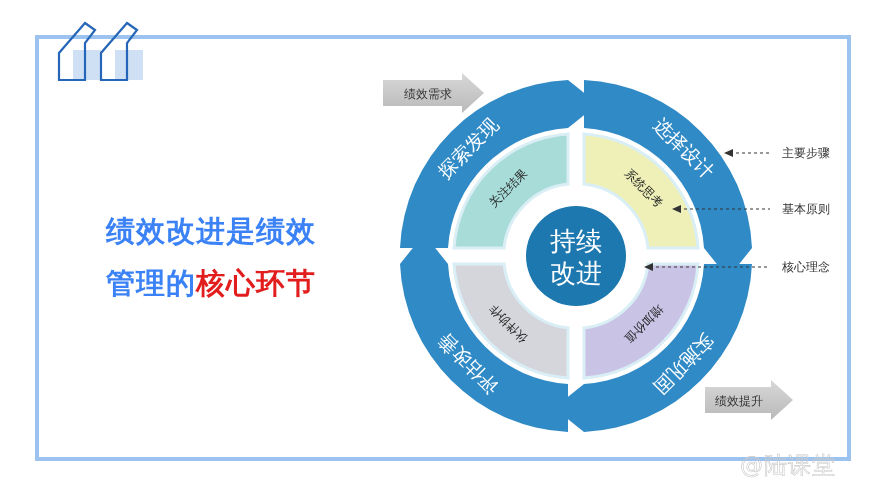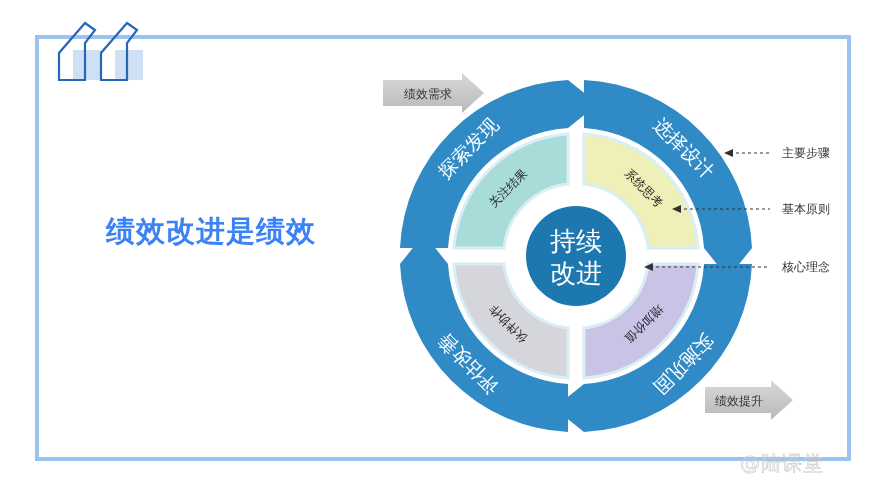--- a/index.html
+++ b/index.html
@@ -9,36 +9,37 @@
   }
   .frame {
     position: absolute; left: 35px; top: 35px; width: 816px; height: 426px;
     border: 4px solid #9cc3ef; box-sizing: border-box; background: #fff;
   }
   .quote-mark { position: absolute; left: 55px; top: 18px; width: 100px; height: 70px; }
   .headline { position: absolute; left: 106px; top: 205px; font-weight: bold; font-size: 29px; line-height: 52px; letter-spacing: 1px; }
   .headline .blue { color: #3b82f6; }
   .headline .red { color: #e21d1d; }
   .diagram { position: absolute; left: 0; top: 0; width: 889px; height: 500px; }
-  .watermark { position: absolute; left: 740px; top: 450px; font-size: 20px; color: transparent; -webkit-text-stroke: 0.6px #c9c9c9; letter-spacing: 1px; }
+  .watermark { position: absolute; left: 740px; top: 450px; font-size: 23px; color: transparent; -webkit-text-stroke: 0.6px #c9c9c9; letter-spacing: 1px; }
 </style>
 </head>
 <body>
 
 <div class="frame"></div>
 
 <svg class="quote-mark" viewBox="0 0 100 70">
   <rect x="18" y="32" width="28" height="30" fill="#cfe0f5"></rect>
   <rect x="60" y="32" width="28" height="30" fill="#cfe0f5"></rect>
   <path d="M30 5 L40 12 L30 25 L30 62 L4 62 L4 35 Z" fill="none" stroke="#2666b8" stroke-width="2.2"></path>
   <path d="M72 5 L82 12 L72 25 L72 62 L46 62 L46 35 Z" fill="none" stroke="#2666b8" stroke-width="2.2"></path>
 </svg>
 
 <div class="headline">
   <div><span class="blue">绩效改进是绩效</span></div>
+  <div><span class="blue">管理的</span><span class="red">核心环节</span></div>
 </div>
 
 <svg class="diagram" viewBox="0 0 889 500">
   <defs>
     <linearGradient id="grayArrow" x1="0" y1="0" x2="0" y2="1">
       <stop offset="0" stop-color="#d8d8d8"></stop>
         <stop offset="1" stop-color="#b9b9b9"></stop>
     </linearGradient>
   </defs>
   <g transform="translate(576,256)">

